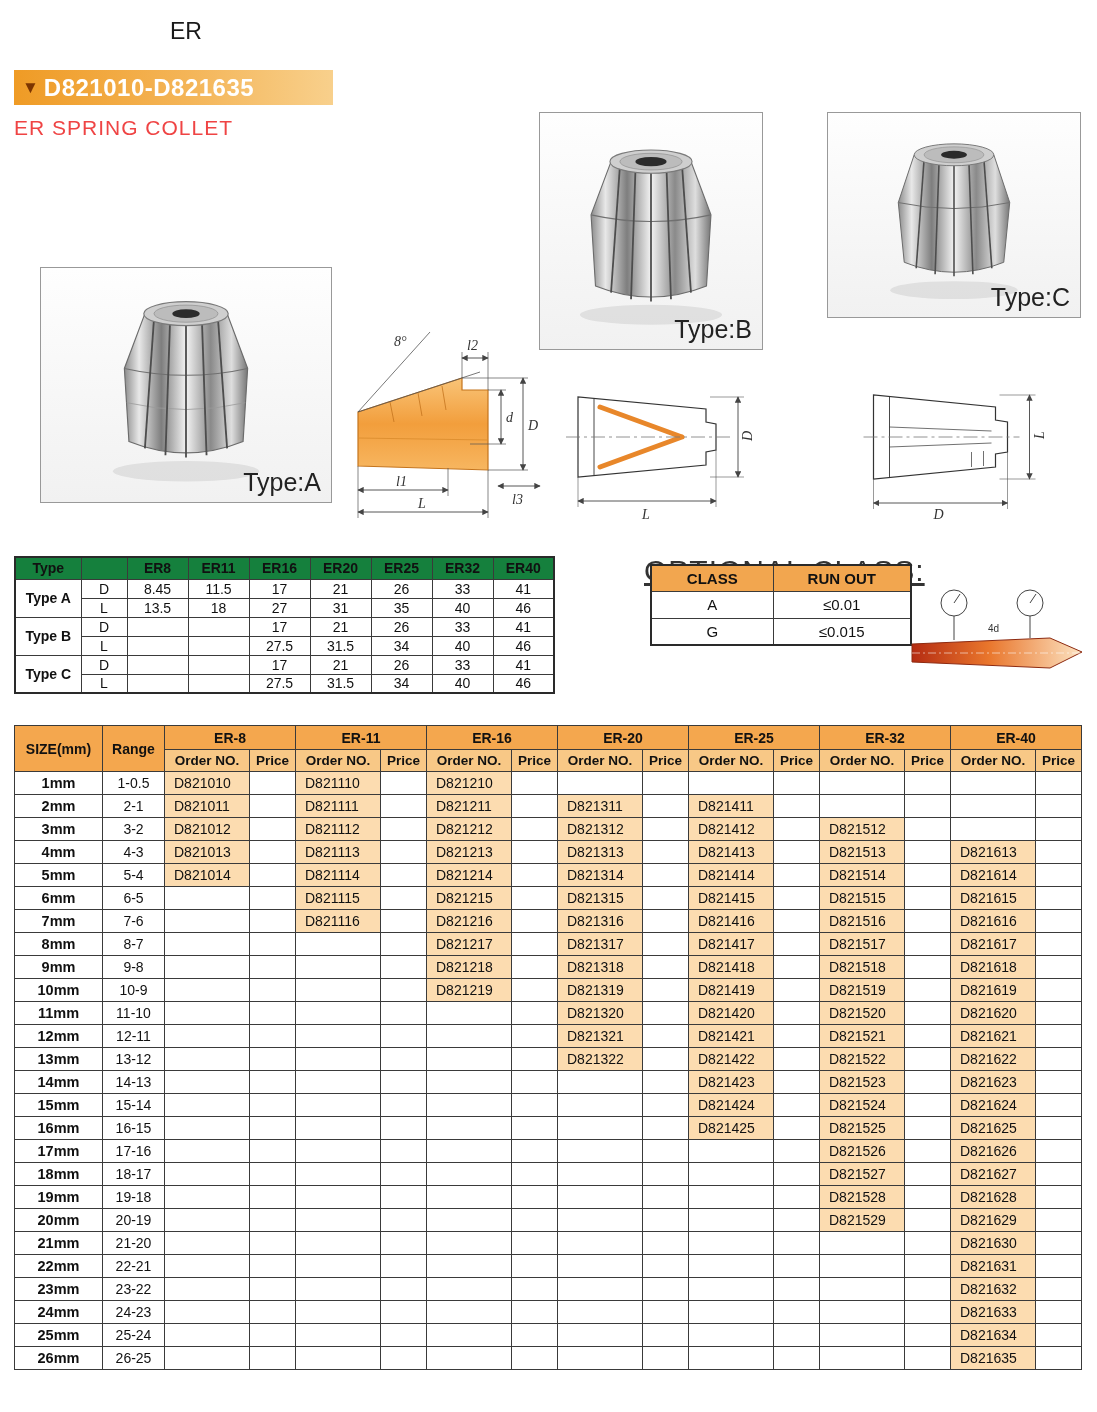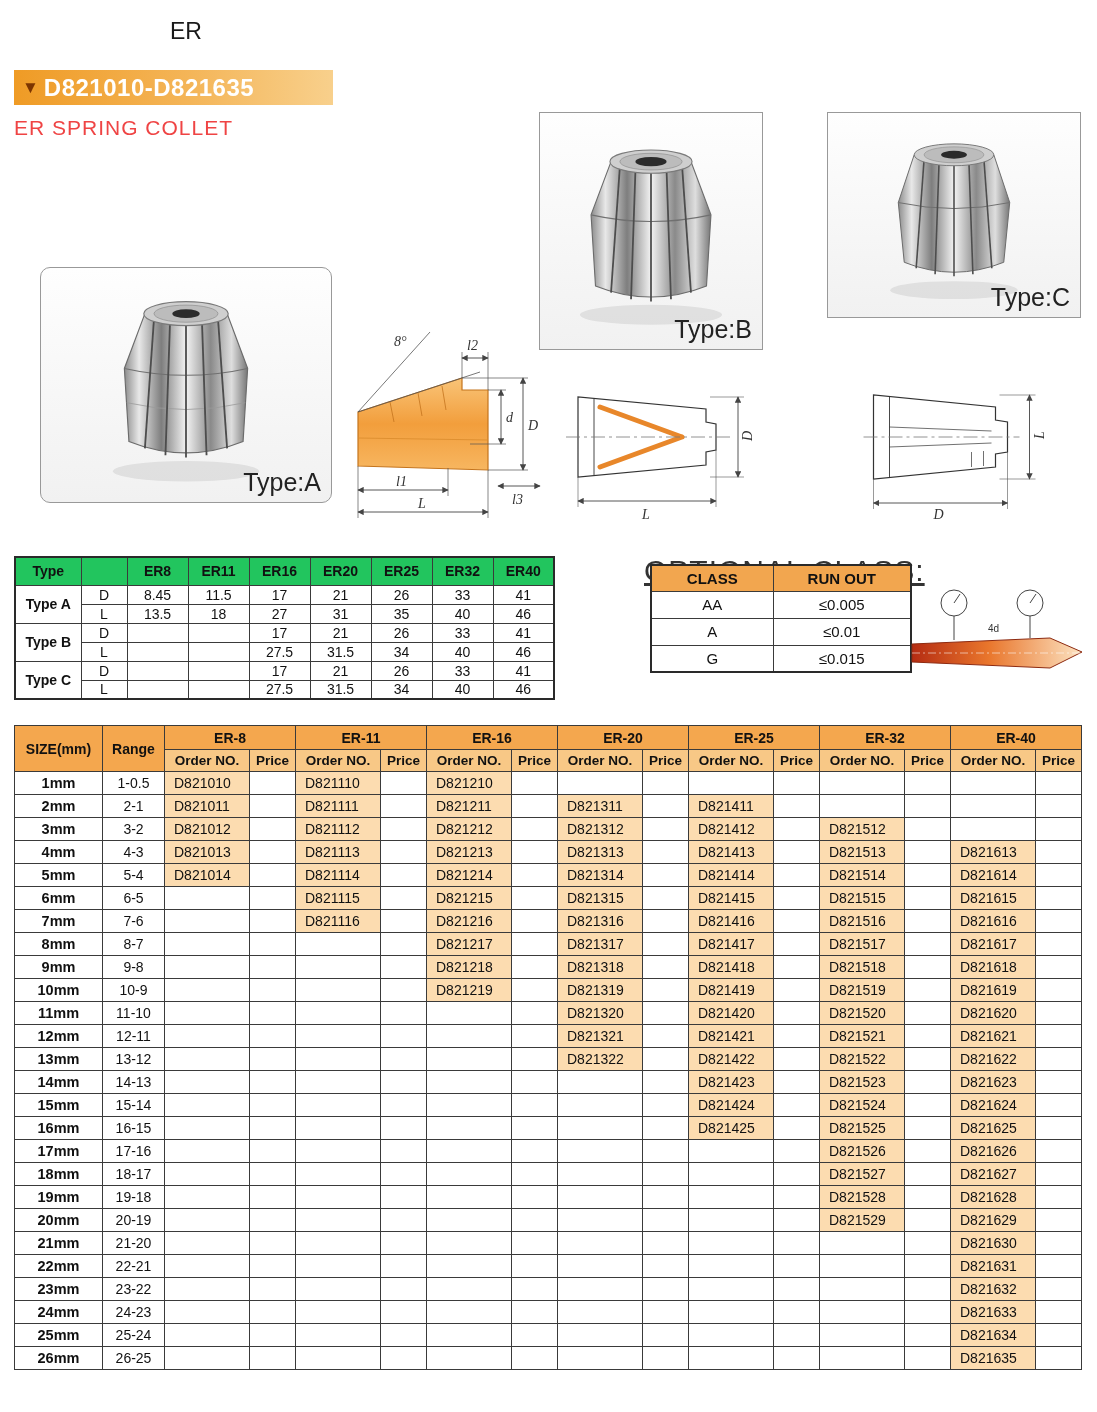--- a/index.html
+++ b/index.html
@@ -8,37 +8,37 @@
 
   .er-label{position:absolute;left:170px;top:18px;font-size:23px;color:#1a1a1a;}
   .banner{position:absolute;left:14px;top:70px;width:319px;height:35px;
     background:linear-gradient(90deg,#ef9b25 0%,#f4b558 55%,#f8d08c 100%);
     display:flex;align-items:center;padding-left:8px;}
   .banner .tri{color:#7c3500;font-size:17px;margin-right:5px;line-height:1;}
   .banner .banner-text{color:#fff;font-weight:bold;font-size:24px;letter-spacing:.5px;}
   .page-title{position:absolute;left:14px;top:116px;font-size:21px;color:#ef4444;letter-spacing:1px;}
 
   .photo{position:absolute;border:1px solid #999;background:linear-gradient(#fefefe,#f1f1f1);}
-  .photo-a{left:40px;top:267px;width:292px;height:236px;border-radius:10px;}
+  .photo-a{left:40px;top:267px;width:292px;height:236px;}
   .photo-b{left:539px;top:112px;width:224px;height:238px;}
   .photo-c{left:827px;top:112px;width:254px;height:206px;}
   .photo svg{position:absolute;left:0;top:0;width:100%;height:100%;}
   .photo-label{position:absolute;right:10px;bottom:5px;font-size:25px;color:#222;}
 
   .xsec{position:absolute;left:330px;top:318px;width:215px;height:218px;}
   .profb{position:absolute;left:560px;top:355px;width:205px;height:170px;}
   .profc{position:absolute;left:857px;top:355px;width:195px;height:170px;}
   .gauge{position:absolute;left:902px;top:580px;width:192px;height:122px;}
   .dim{font-family:"Liberation Serif",serif;font-style:italic;font-size:14px;fill:#333;}
 
   table{border-collapse:collapse;table-layout:fixed;}
   th,td{border:1px solid #3a3a3a;font-size:14px;text-align:center;padding:0;overflow:hidden;white-space:nowrap;}
 
   .spec-table{position:absolute;left:14px;top:556px;border:2px solid #2a2a2a;}
-  .spec-table th{background:#22c55e;font-weight:bold;height:28px;}
+  .spec-table th{background:#15803d;font-weight:bold;height:22px;}
   .spec-table td{height:19px;background:#fff;}
   .spec-table .spec-type{font-weight:bold;}
 
   .oc-title{position:absolute;left:644px;top:554px;font-size:30px;color:#333;letter-spacing:1px;text-decoration:underline;}
   .oc-table{position:absolute;left:650px;top:564px;border:2px solid #2a2a2a;}
   .oc-table th{background:#f2a64f;font-weight:bold;height:26px;font-size:15px;}
   .oc-table td{height:27px;font-size:15px;background:#fff;}
 
   .order-table{position:absolute;left:14px;top:725px;border:1px solid #a21caf;}
   .order-table th.ot-h{background:#f4a74e;font-weight:bold;height:24px;}
@@ -325,24 +325,20 @@
         <col style="width:138px">
       </colgroup>
     <thead>
         <tr>
           <th class="oc-h">CLASS</th>
           <th class="oc-h">RUN OUT</th>
         </tr>
       </thead>
     <tbody>
         <tr>
-          <td class="oc-class">AA</td>
-          <td class="oc-runout">≤0.005</td>
-        </tr>
-        <tr>
           <td class="oc-class">A</td>
           <td class="oc-runout">≤0.01</td>
         </tr>
         <tr>
           <td class="oc-class">G</td>
           <td class="oc-runout">≤0.015</td>
         </tr>
       </tbody>
   </table>
 

